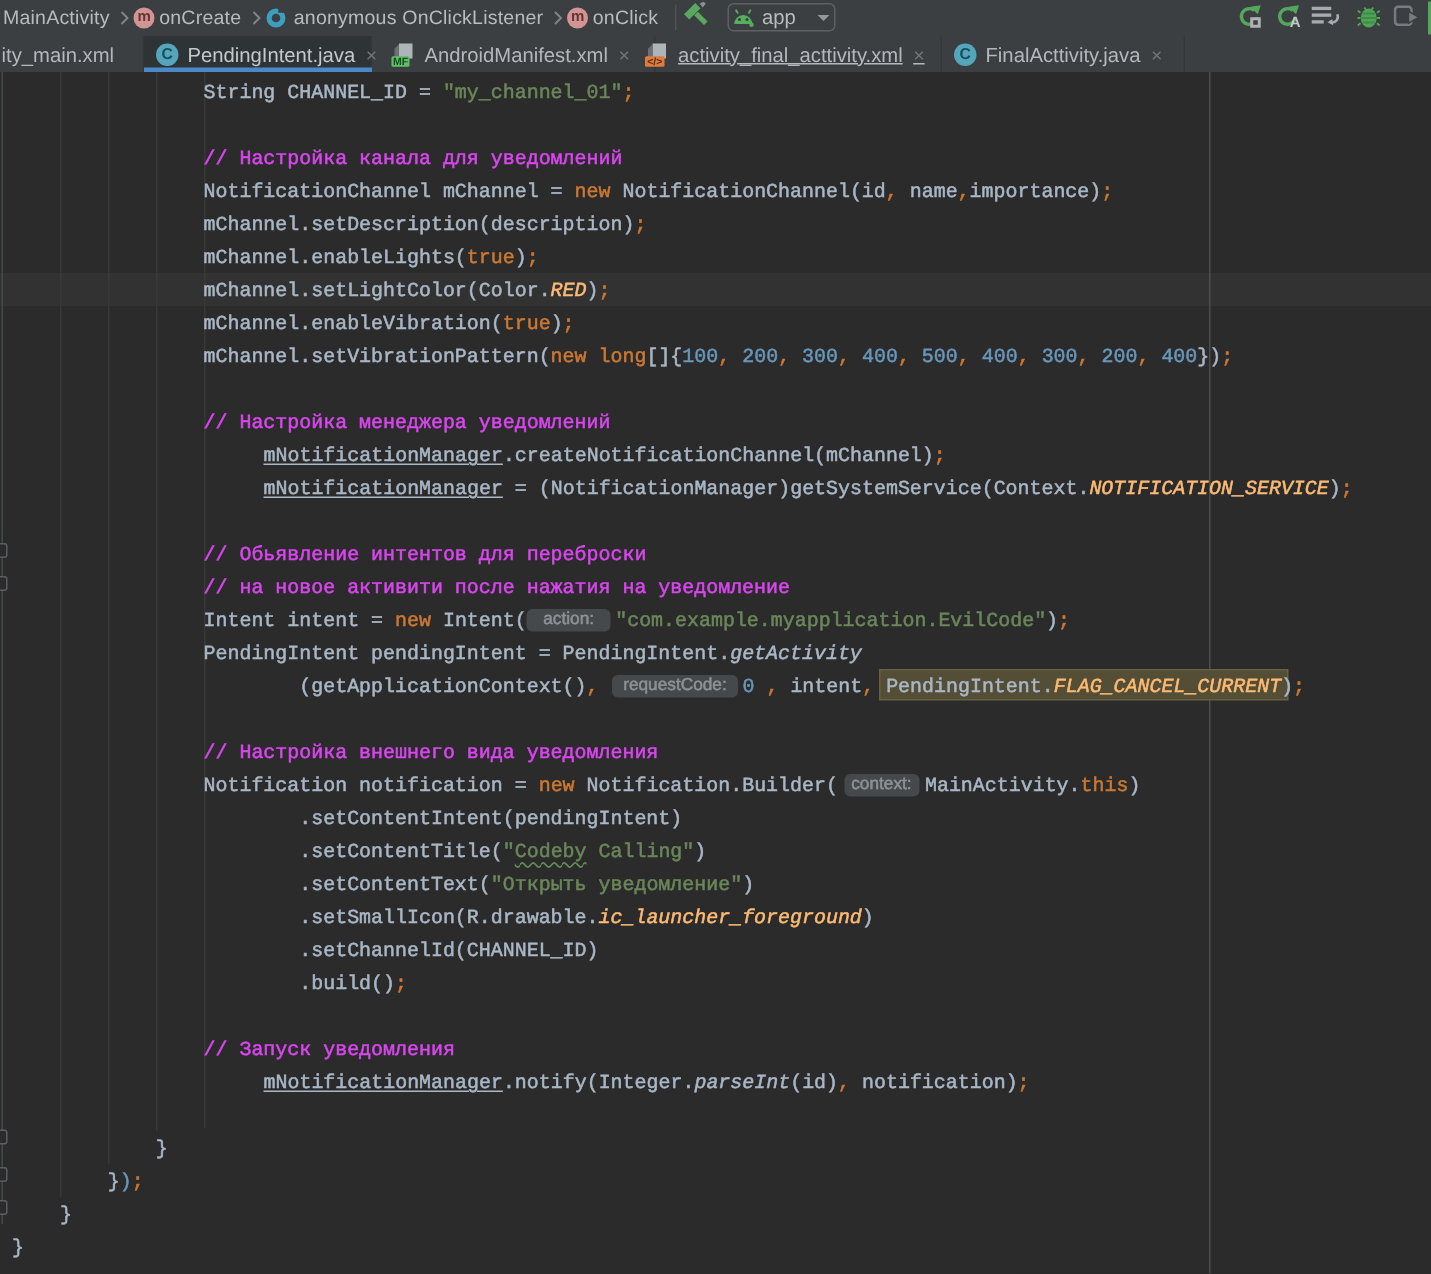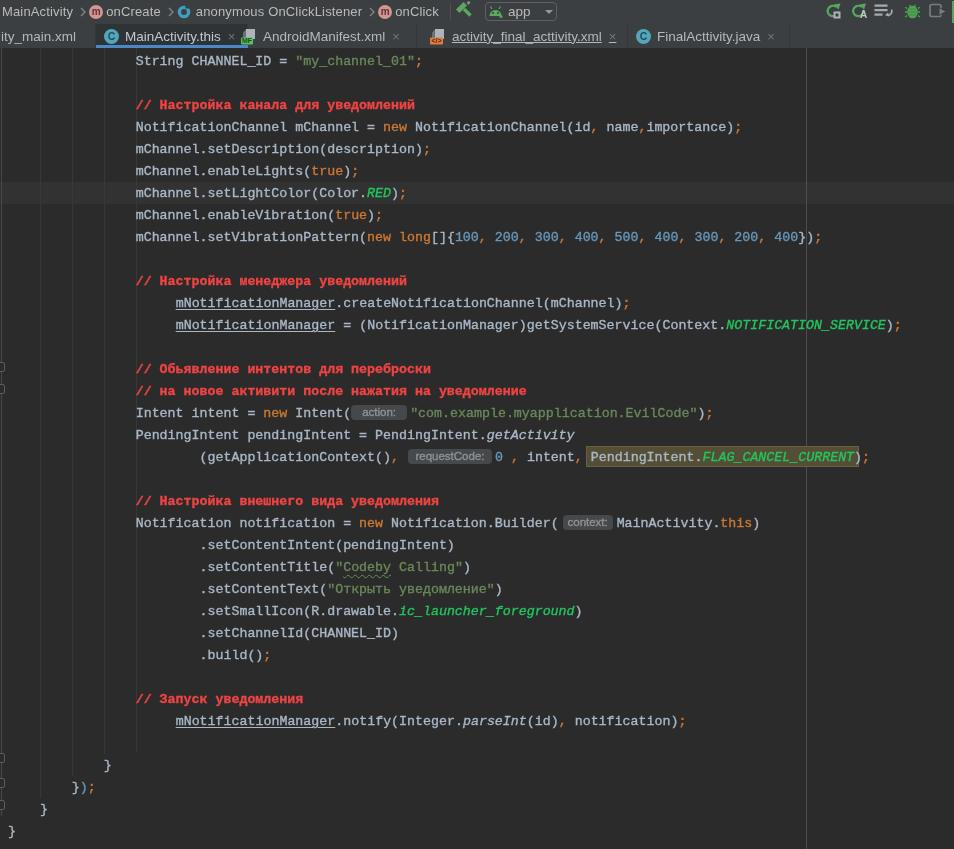--- a/index.html
+++ b/index.html
@@ -21,38 +21,38 @@
 .tbico { position:absolute; top:2px; }
 
 
 #tabbar { position:absolute; top:24px; left:0; width:954px; height:24px; background:#3c3f41; }
 .tab { position:absolute; top:0; height:24px; display:flex; align-items:center; color:#b4b8bc; font-size:13.5px; white-space:nowrap; border-right:1px solid #343639; }
 .tab .x { color:#72767a; font-size:13px; margin-left:7px; }
 .tab svg, .tab .cls { margin-right:6px; flex:0 0 auto; }
 #tab1 { left:0; width:96px; padding-left:1px;gap:25px; }
 #tab2 { left:96px; width:152px; background:#2e3436; padding-left:8px; color:#c4c8cc; }
 #tab2u { position:absolute; left:96px; top:21px; width:152px; height:3px; background:#4a88c7; }
-#tab3 { left:240px; width:177px; padding-left:0; }
+#tab3 { left:260px; width:177px; padding-left:0; }
 #tab4 { left:425px; width:203px; padding-left:4px;text-decoration:underline; }
 #tab5 { left:628px; width:162px; padding-left:8px; }
 .cls { width:15px; height:15px; border-radius:50%; background:#55a5bb; color:#174f61; font-weight:bold; font-size:10.5px; text-align:center; line-height:15px; }
 
 
 #editor { position:absolute; top:48px; left:0; width:954px; height:801px; background:#2b2b2b; overflow:hidden; }
 .guide { position:absolute; top:0; width:1px; background:#383838; }
 #curline { position:absolute; left:0; top:134px; width:954px; height:22px; background:#323232; }
 #marginline { position:absolute; left:806px; top:0; width:1px; height:801px; background:#4e4e4e; }
 #gutline { position:absolute; left:1px; top:0; width:1px; height:768px; background:#46494b; }
 .fold { position:absolute; left:-3px; width:8px; height:10px; border:1.5px solid #5b5e61; border-radius:2px; background:#2b2b2b; }
 #code { position:absolute; left:0; top:0; padding:3px 0 0 8px; font-family:"Liberation Mono", monospace; font-size:13.3px; line-height:22px; color:#a9b7c6; white-space:pre; -webkit-text-stroke:0.35px; }
 .k { color:#cc7832; }
 .s { color:#6a8759; }
 .n { color:#6897bb; }
-.c { color:#ef4444;font-weight:bold; }
-.cst { color:#22c55e; font-style:italic; }
+.c { color:#d946ef; }
+.cst { color:#fdba74; font-style:italic; }
 .it { font-style:italic; }
 .u { text-decoration:underline; text-underline-offset:2px; text-decoration-thickness:1px;margin-left:40px; }
 .wavy { text-decoration:underline wavy #5f9154; text-decoration-thickness:1px; text-underline-offset:3px; }
 .bl { color:#6897bb; }
 .hint { display:inline-block; font-family:"Liberation Sans", sans-serif; font-size:11.5px; line-height:15px; height:15px; color:#8e9295; background:#46494b; border-radius:4px; vertical-align:1px; text-align:center; }
 .hl { background:#534e35; box-shadow:0 0 0 1px #676143; padding:3px 4px 1px 4px; margin:16px -4px; }
 </style>
 </head>
 <body>
 
@@ -129,21 +129,21 @@
   <div style="position:absolute;left:952px;top:1px;width:2px;height:22px;background:#55a55c"></div>
 </div>
 
 <div id="tabbar">
   <div class="tab" id="tab1">
       <span>ity_main.xml</span>
       <span class="x">×</span>
     </div>
   <div class="tab" id="tab2">
       <span class="cls">C</span>
-      <span>MainActivity.this</span>
+      <span>PendingIntent.java</span>
       <span class="x">×</span>
     </div>
   <div class="tab" id="tab3">
     <svg width="17" height="17">
         <path d="M6 1 h9 v10 h-9 z" fill="#aeb5ba"></path>
         <path d="M3 4.5 L6 1.5 V11 H3 Z" fill="#6a7075"></path>
         <rect x="1" y="9.5" width="12" height="7" rx="1" fill="#5fbf65"></rect>
         <text x="7" y="15.3" font-size="7" font-weight="bold" fill="#1c4a22" text-anchor="middle" font-family="Liberation Sans">MF</text>
       </svg>
     <span>AndroidManifest.xml</span>

